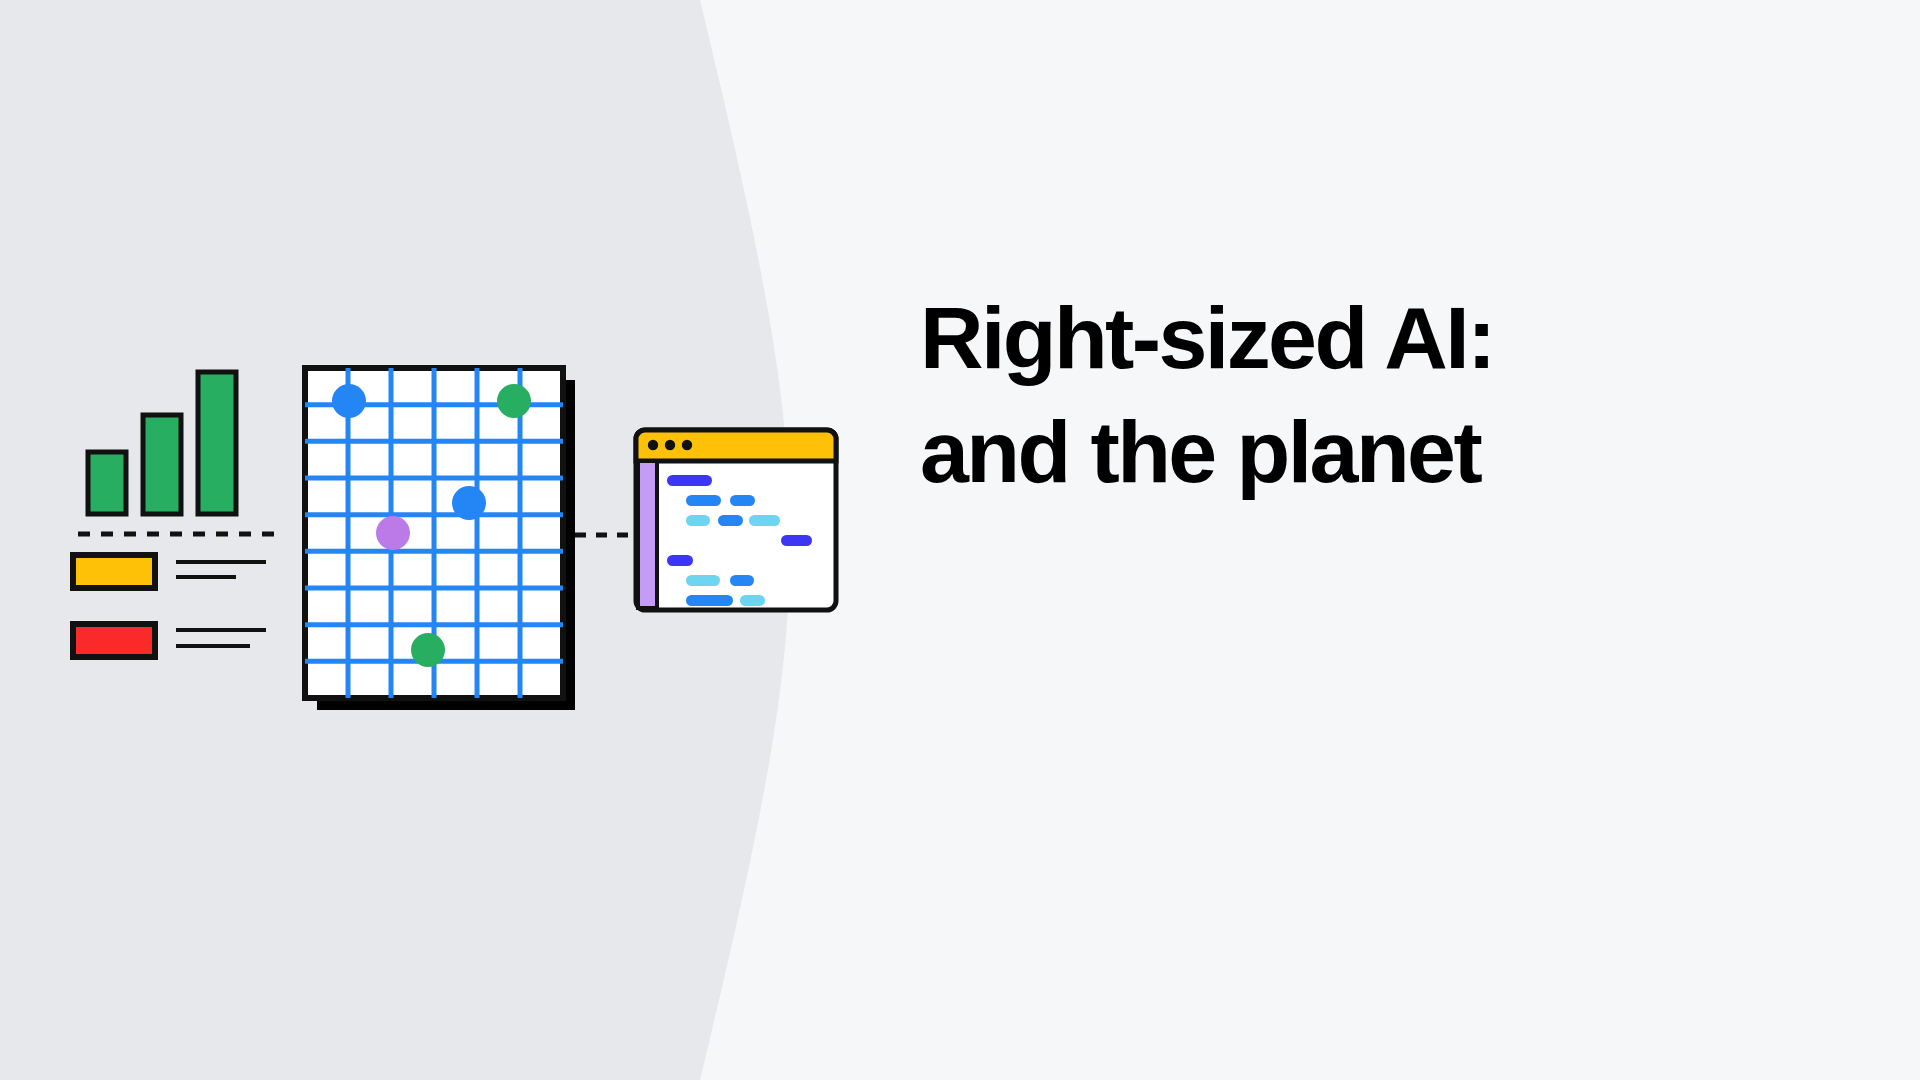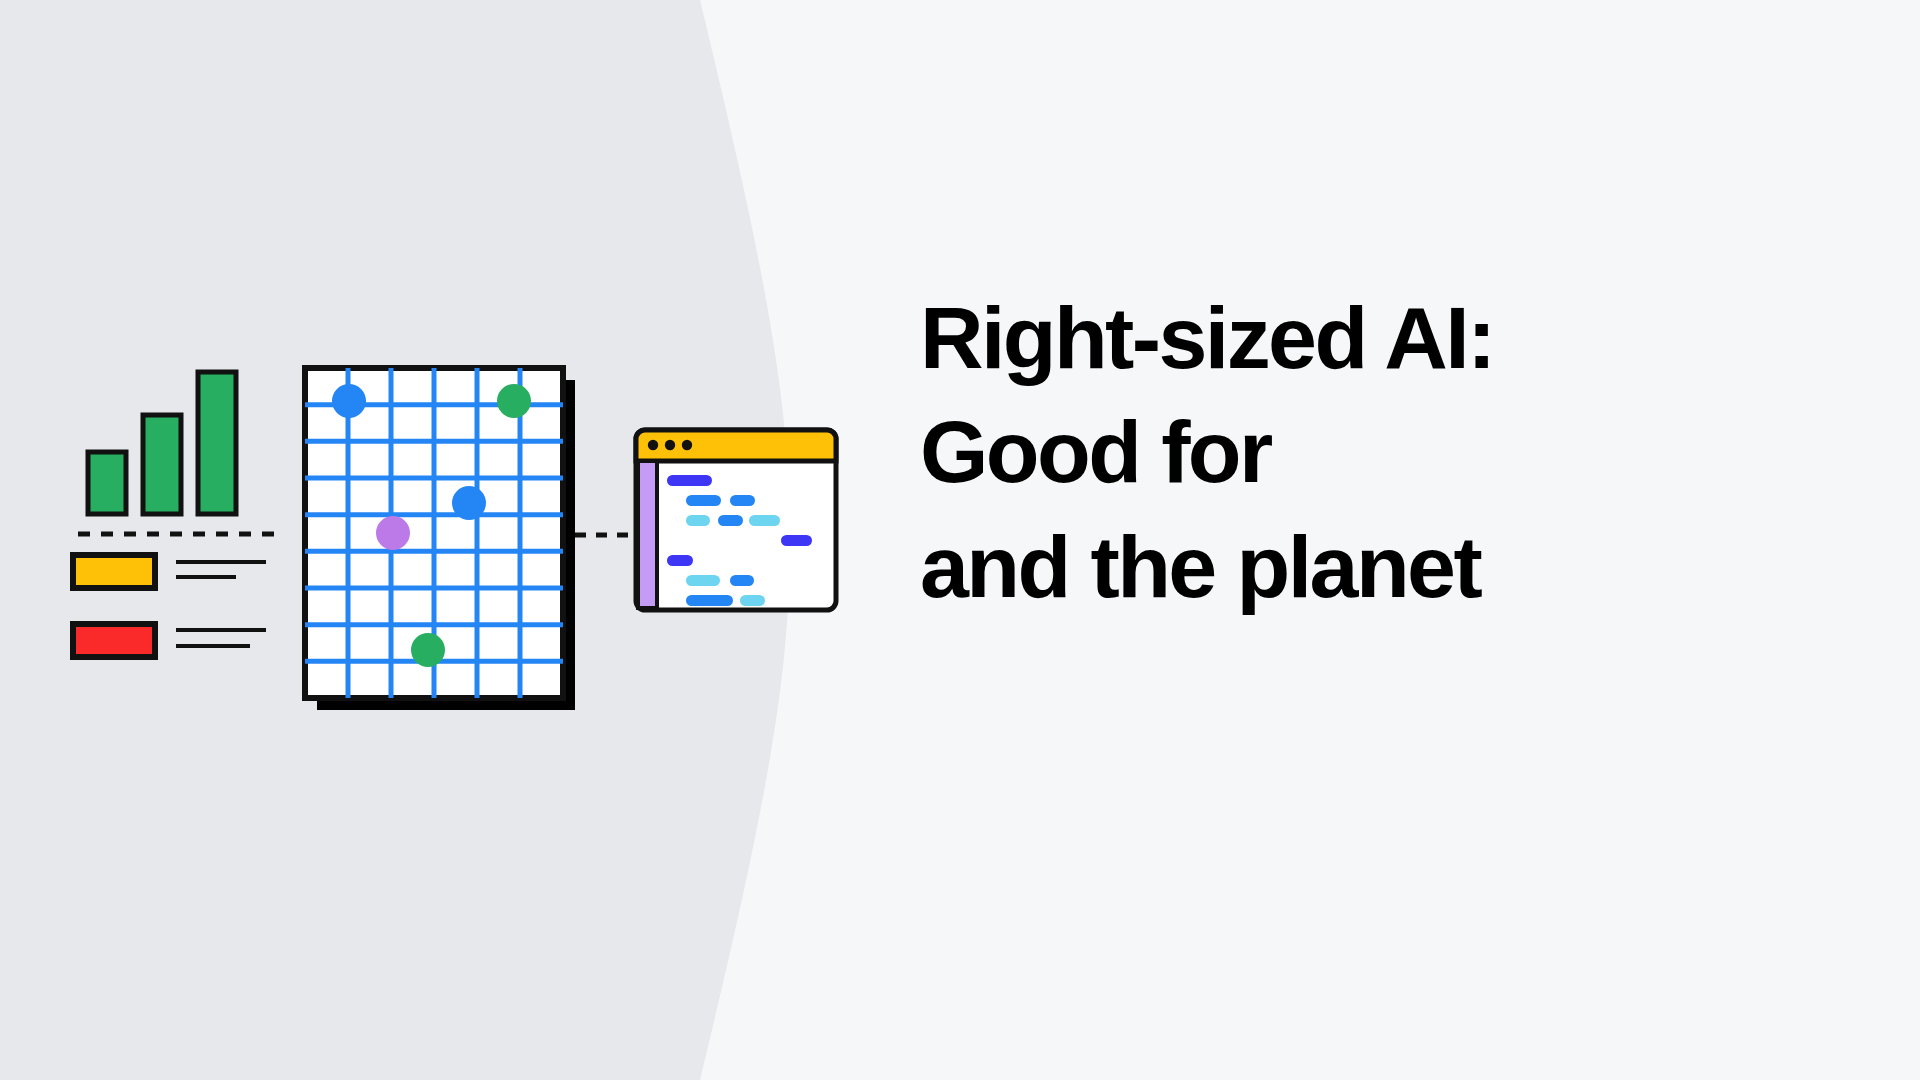--- a/index.html
+++ b/index.html
@@ -103,17 +103,16 @@
         <rect x="667" y="555" width="26" height="11" rx="5.5" fill="#3D36F5"></rect>
         <rect x="686" y="575" width="34" height="11" rx="5.5" fill="#6DD5F0"></rect>
         <rect x="730" y="575" width="24" height="11" rx="5.5" fill="#2485F5"></rect>
         <rect x="686" y="595" width="47" height="11" rx="5.5" fill="#2485F5"></rect>
         <rect x="740" y="595" width="25" height="11" rx="5.5" fill="#6DD5F0"></rect>
       </g>
   </svg>
 
   <h1 class="headline" id="headline" style="color: rgb(0, 0, 0);">
       <span class="ln">Right-sized AI:</span>
-      <span class="ln">Good for</span>
       <span class="ln">and the planet</span>
     </h1>
 
 </div>
 
 </body></html>

